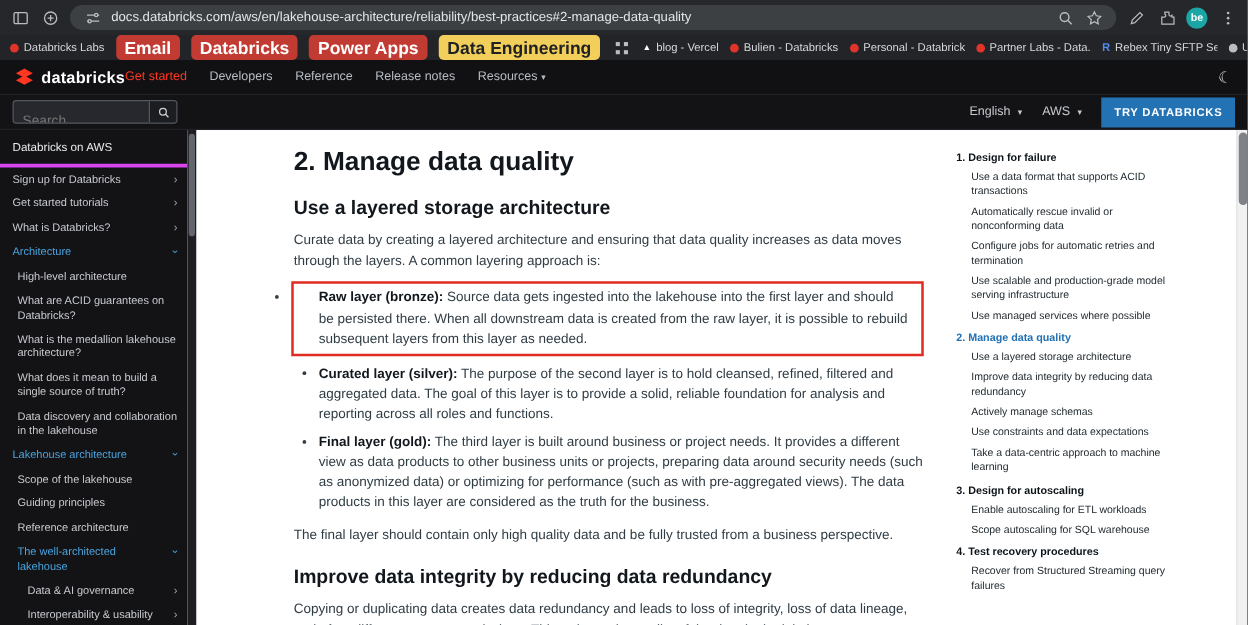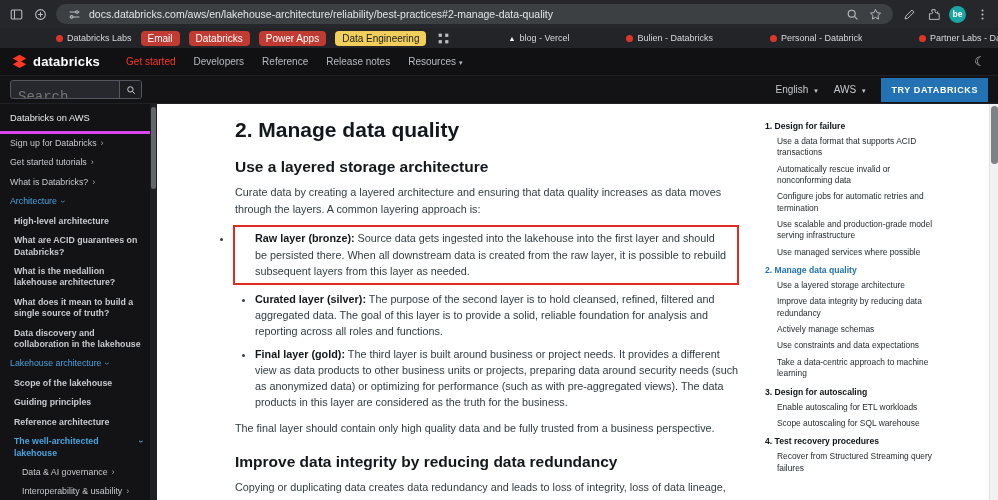--- a/index.html
+++ b/index.html
@@ -24,72 +24,72 @@
   .omnibox .url-text { flex: 1; white-space: nowrap; overflow: hidden; }
   .avatar-badge {
     width: 17px; height: 17px; border-radius: 50%; background: var(--avatar_teal,#1ba5a5);
     color: #fff; font-size: 8.5px; font-weight: bold; display:flex; align-items:center; justify-content:center; flex:none;
   }
   
   .bookmarks-bar {
     height: 20px; background: #232427; display: flex; align-items: center;
     gap: 9px; padding: 0 8px; font-size: 9px; color: #d6d8db; overflow: hidden;
   }
-  .bm-item { display: flex; align-items: center; gap: 4px; white-space: nowrap; max-width: 92px; overflow: hidden; flex: none; margin-left: 48px; }
+  .bm-item { display: flex; align-items: center; gap: 4px; white-space: nowrap; max-width: 92px; overflow: hidden; flex: none; }
   .bm-dot { width: 7px; height: 7px; border-radius: 50%; flex: none; }
   .bm-dot.red { background: #e0342b; }
   .bm-dot.gray { background: #b9bcc1; }
   .bm-tri { color:#fff; font-size:7px; line-height:1; flex:none; }
   .bm-R { color:#4f8ef0; font-weight:bold; font-size:9px; flex:none; }
-  .chip { border-radius: 4px; padding: 2px 7px; font-size: 10px; white-space: nowrap; flex:none; }
+  .chip { border-radius: 4px; padding: 2px 7px; font-size: 14px; white-space: nowrap; flex:none;font-weight:bold; }
   .chip.red { background: var(--chip_red,#c23b33); color: #fff; }
   .chip.yellow { background: var(--chip_yellow,#f2cf5b); color: #202124; }
   .bm-overflow { color:#c3c5c9; font-size:10px; flex:none; }
   .bm-all { margin-left: auto; display:flex; align-items:center; gap:4px; white-space:nowrap; flex:none; }
   
   .site-header {
     height: 28px; background: #111114; display: flex; align-items: center;
     padding: 0 12px; color: #b7bbc2; border-bottom: 1px solid #202126;
   }
   .db-logo { display: flex; align-items: center; gap: 6px; }
   .db-logo svg { width: 15px; height: 15px; }
   .db-logo .logo-text { color: #fff; font-weight: bold; font-size: 13px; letter-spacing: .2px; }
-  .site-nav { display: flex; align-items: center; gap: 18px; margin-left: 26px; font-size: 10px; }
+  .site-nav { display: flex; align-items: center; gap: 18px; font-size: 10px; }
   .site-nav .nav-link { cursor: pointer; }
   .site-nav .nav-link.active { color: var(--brand_red,#ff3621); }
   .nav-caret { font-size: 7px; margin-left: 3px; }
   .hdr-right { margin-left: auto; display:flex; align-items:center; }
   .moon { font-size: 13px; color: #d2d5da; }
   
   .toolbar-row {
     height: 28px; background: #131316; display: flex; align-items: center;
     padding: 0 10px; color: #c6c9ce; border-bottom: 1px solid #202126;
   }
   .search-wrap { display: flex; align-items: stretch; height: 19px; width: 132px; border: 1px solid #54575f; border-radius: 3px; overflow: hidden; background: #26282d; }
   .search-wrap input {
     flex: 1; background: transparent; border: none; outline: none;
-    color: #d4d7db; font-size: 14px; padding: 16px 7px; font-family: Liberation Mono, monospace; min-width: 0;
+    color: #d4d7db; font-size: 11px; padding: 16px 7px; font-family: Liberation Sans, sans-serif; min-width: 0;
   }
   .search-btn { width: 22px; background: #1b1d21; border-left: 1px solid #54575f; display:flex; align-items:center; justify-content:center; color:#cfd2d6; }
   .search-btn svg { width: 10px; height: 10px; }
   .tb-right { margin-left: auto; display: flex; align-items: center; gap: 16px; font-size: 10px; }
   .tb-select { white-space: nowrap; }
   .cta-btn {
     background: var(--cta_blue,#2272b4); color: #fff; font-size: 9px; font-weight: bold;
     letter-spacing: .6px; padding: 7px 10px; border: none; white-space: nowrap; cursor: pointer; font-family: inherit;
   }
   
   .page { display: flex; height: 396px; position: relative; background: #fff; }
   .sidebar {
     width: 150px; flex: none; background: #131316; color: #c6c9ce;
     font-size: 8.8px; padding-top: 2px; overflow: hidden;
   }
   .side-title { padding: 7px 10px 8px; color: #e8eaed; font-size: 9.3px; border-bottom: 3px solid #d946ef; }
-  .side-item { display: flex; align-items: flex-start; gap: 4px; padding: 4px 8px 4px 10px; line-height: 1.3; cursor: pointer; }
-  .side-item.lvl1 { padding-left: 14px; font-weight: bold; }
+  .side-item { display: flex; align-items: flex-start; justify-content: space-between; gap: 4px; padding: 4px 8px 4px 10px; line-height: 1.3; cursor: pointer; }
+  .side-item.lvl1 { padding-left: 14px; }
   .side-item.lvl2 { padding-left: 22px; }
   .side-item.active { color: var(--sidebar_active,#4ba3dd); }
   .chev { font-size: 9px; color: #9fa3a9; line-height: 1.2; flex: none; }
   .side-item.active .chev { color: var(--sidebar_active,#4ba3dd); }
   .chev.down { display:inline-block; transform: rotate(90deg); }
   .side-scroll { width: 7px; flex: none; background: #1d1f23; position: relative; }
   .side-scroll .thumb { position: absolute; top: 3px; left: 1px; width: 5px; height: 82px; background: #63666c; border-radius: 3px; }
   
   .content { flex: 1; background: #fff; padding: 10px 16px 0 78px; color: #303c44; overflow: hidden; min-width: 0; }
   .content h1 { font-size: 21px; font-weight: 600; color: #11171c; margin: 4px 0 16px; }

